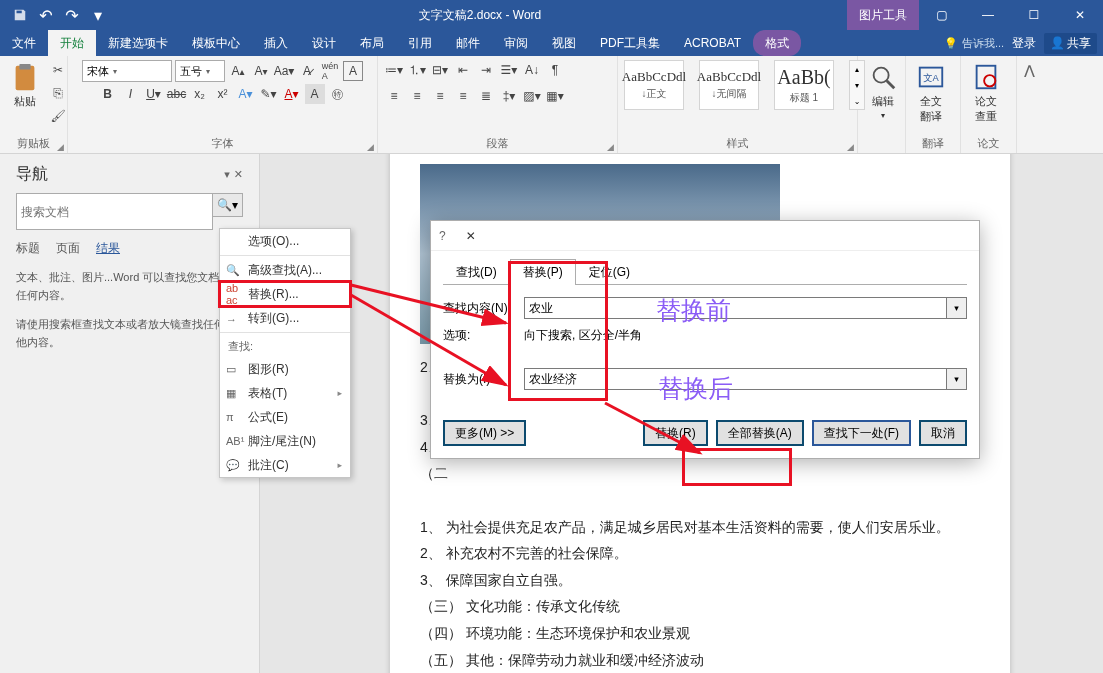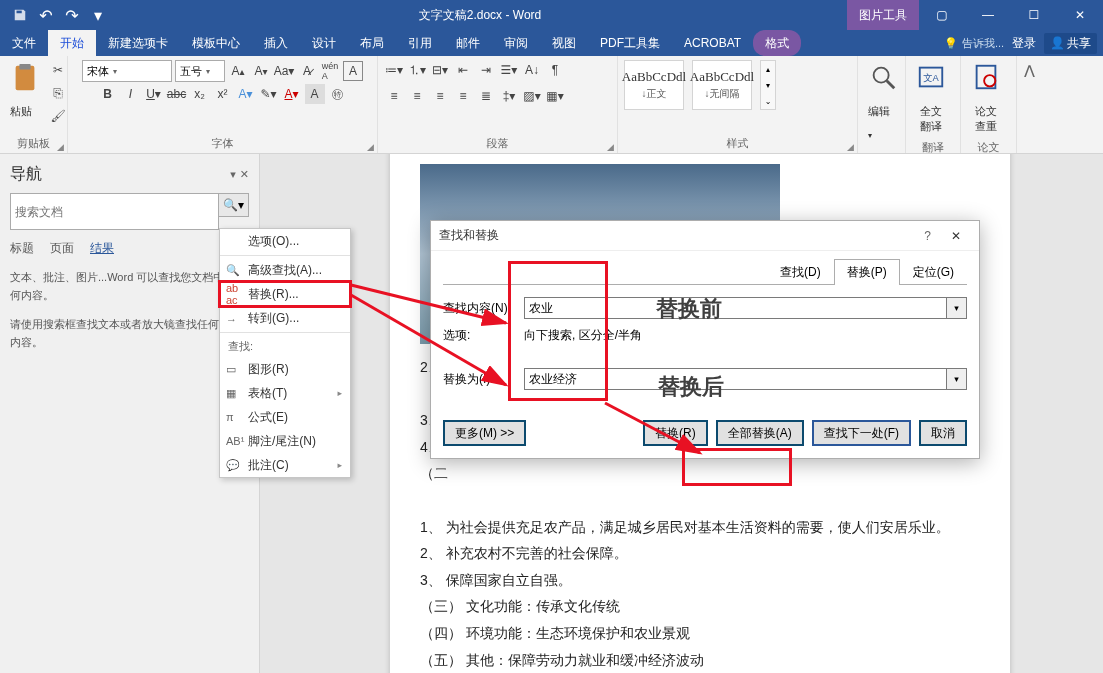--- a/index.html
+++ b/index.html
@@ -10,51 +10,51 @@
 .qat { display: flex; gap: 4px; padding: 0 4px; }
 .qat-btn { width: 22px; height: 22px; display:flex; align-items:center; justify-content:center; color:#fff; cursor:pointer; }
 .title-text { flex: 1; text-align: center; color: #fff; font-size: 12px; }
 .title-right { display: flex; align-items: stretch; height: 100%; }
 .ctx-tab { background: #7a57a3; color: #fff; font-size: 12px; display:flex; align-items:center; padding: 0 12px; }
 .win-btn { width: 46px; display:flex; align-items:center; justify-content:center; color:#fff; cursor:pointer; font-size:12px; }
 
 
 .tab-bar { height: 26px; background: #2b579a; display:flex; align-items:stretch; }
 .tab { padding: 0 12px; display:flex; align-items:center; color:#fff; font-size:12px; cursor:pointer; }
-.tab.active { background:#f3f3f3; color:#1d4ed8; }
+.tab.active { background:#f3f3f3; color:#15803d; }
 .tab.ctx { background:#7a57a3;border-radius:12px; }
 .tab-right { margin-left:auto; display:flex; align-items:center; gap:8px; padding-right:6px; }
 .tell-me { color:#cde; font-size:11px; display:flex; align-items:center; gap:4px; }
 .login-btn { color:#fff; font-size:12px; }
 .share-btn { background:#1e4a8a; color:#fff; font-size:12px; padding:2px 6px; border-radius:2px; display:flex; align-items:center; gap:2px; }
 
 
 .ribbon { height: 98px; background:#f3f3f3; border-bottom:1px solid #d4d4d4; display:flex; }
 .rg { border-right:1px solid #e1e1e1; display:flex; flex-direction:column; }
 .rg-body { flex:1; display:flex; align-items:flex-start; padding:4px 6px; gap:4px; }
 .rg-label { height:17px; text-align:center; font-size:11px; color:#666; position:relative; }
 .rg-label .lnch { position:absolute; right:3px; bottom:1px; font-size:9px; color:#888; cursor:pointer; }
-.rb-big { display:flex; flex-direction:column; gap:12px; font-size:11px; color:#333; cursor:pointer; padding:2px 4px; }
+.rb-big { display:flex; flex-direction:column; align-items:center; gap:2px; font-size:11px; color:#333; cursor:pointer; padding:2px 4px; }
 .rb-big svg { width:30px; height:30px; }
 .rb-col { display:flex; flex-direction:column; gap:3px; }
 .rb-row { display:flex; gap:3px; align-items:center; }
 .rb-sm { width:20px; height:20px; display:flex; align-items:center; justify-content:center; font-size:12px; color:#444; cursor:pointer; border:1px solid transparent; }
 .combo { height:22px; border:1px solid #ababab; background:#fff; display:flex; align-items:center; padding:0 4px; font-size:11px; gap:4px; }
 .combo .dd { font-size:8px; color:#666; }
-.styles-gallery { display:flex; gap:8px; }
+.styles-gallery { display:flex; gap:15px; }
 .style-item { width:60px; height:50px; border:1px solid #d4d4d4; background:#fff; display:flex; flex-direction:column; align-items:center; justify-content:center; font-size:10px; cursor:pointer; }
 .style-item .preview { font-family: serif; font-size:13px; color:#333; }
 .style-item .name { font-size:10px; color:#555; margin-top:2px; }
 .style-item.big .preview { font-size:20px; }
 .gallery-more { width:16px; display:flex; flex-direction:column; border:1px solid #d4d4d4; }
 .gallery-more span { flex:1; display:flex; align-items:center; justify-content:center; font-size:8px; cursor:pointer; background:#f8f8f8; }
 
 
 .workspace { display:flex; height: calc(673px - 30px - 26px - 98px); }
-.nav-pane { width:260px; background:#f0f0f0; border-right:1px solid #d4d4d4; padding:10px 10px; font-size:12px; position:relative; }
+.nav-pane { width:260px; background:#f0f0f0; border-right:1px solid #d4d4d4; padding:10px 16px; font-size:12px; position:relative; }
 .nav-title { font-size:16px; color:#333; margin-bottom:8px; display:flex; align-items:center; justify-content:space-between; }
 .nav-close { font-size:11px; color:#666; display:flex; gap:4px; }
 .nav-search { display:flex; margin-bottom:10px; }
 .nav-search input { flex:1; height:37px; border:1px solid #ababab; padding:0 4px; font-size:12px; }
 .nav-search .sbtn { width:30px; height:24px; border:1px solid #ababab; border-left:none; background:#e8e8e8; display:flex; align-items:center; justify-content:center; cursor:pointer; position:relative; }
 .nav-tabs { display:flex; gap:16px; font-size:12px; margin-bottom:12px; }
 .nav-tabs span { cursor:pointer; color:#555; }
 .nav-tabs span.active { color:#2b579a; text-decoration:underline; }
 .nav-hint { font-size:11px; color:#555; line-height:1.6; }
 
@@ -74,37 +74,37 @@
 .doc-text { font-size:14px; line-height:1.9; color:#222; }
 .doc-text p { text-indent:0; }
 
 
 .dialog { position:absolute; left:430px; top:220px; width:550px; background:#fff; border:1px solid #adadad; box-shadow:0 4px 20px rgba(0,0,0,.3); z-index:10; }
 .dlg-title { height:30px; display:flex; align-items:center; padding:0 8px; font-size:12px; color:#333; background:#fff; border-bottom:1px solid #eee; }
 .dlg-title .ttl { flex:1; }
 .dlg-title .help { cursor:pointer; color:#666; margin-right:10px; }
 .dlg-title .x { cursor:pointer; width:30px; text-align:center; }
 .dlg-body { padding:8px 12px 12px; font-size:12px; }
-.dlg-tabs { display:flex; border-bottom:1px solid #adadad; margin-bottom:12px;justify-content:flex-end; }
+.dlg-tabs { display:flex; border-bottom:1px solid #adadad; margin-bottom:12px; }
 .dlg-tab { padding:4px 12px; cursor:pointer; border:1px solid transparent; border-bottom:none; margin-bottom:-1px; }
 .dlg-tab.active { border-color:#adadad; background:#fff; }
 .dlg-row { display:flex; align-items:center; margin-bottom:8px; gap:6px; }
 .dlg-row label { width:75px; text-align:left; }
 .dlg-row .ipt { flex:1; display:flex; }
 .dlg-row .ipt input { flex:1; height:22px; border:1px solid #7a7a7a; padding:0 4px; font-size:12px; }
 .dlg-row .ipt .dd { width:20px; height:22px; border:1px solid #7a7a7a; border-left:none; background:#efefef; display:flex; align-items:center; justify-content:center; font-size:9px; }
 .dlg-btns { display:flex; gap:8px; margin-top:20px; }
 .dlg-btn { height:26px; padding:0 10px; border:2px solid #0c4a6e; background:#e1e1e1; cursor:pointer; font-size:12px; display:flex; align-items:center; }
 .dlg-btn.primary { border:2px solid #2b579a; }
 .spacer { flex:1; }
 
 
 .annot { position:absolute; z-index:20; pointer-events:none; }
 .annot-box { border:3px solid #e81123; }
-.annot-text { color:#404040; font-size:22px; font-weight:bold; pointer-events:none; }
+.annot-text { color:#8b5cf6; font-size:25px; font-weight:normal; pointer-events:none; }
 .arrow-svg { position:absolute; z-index:19; pointer-events:none; }
 </style>
 </head>
 <body>
 
 <div class="title-bar">
   <div class="qat">
     <span class="qat-btn">
         <svg viewBox="0 0 16 16" width="14" height="14">
           <path fill="#fff" d="M2 2h10l2 2v10H2z" opacity=".8"></path>
@@ -237,20 +237,24 @@
     <div class="rg-body">
       <div class="styles-gallery">
         <div class="style-item">
             <span class="preview">AaBbCcDdl</span>
             <span class="name">↓正文</span>
           </div>
         <div class="style-item">
             <span class="preview">AaBbCcDdl</span>
             <span class="name">↓无间隔</span>
           </div>
+        <div class="style-item big">
+            <span class="preview">AaBb(</span>
+            <span class="name">标题 1</span>
+          </div>
         <div class="gallery-more">
             <span>▴</span>
             <span>▾</span>
             <span>⌄</span>
           </div>
       </div>
     </div>
     <div class="rg-label"><span>样式</span><span class="lnch">◢</span></div>
   </div>
 
@@ -379,21 +383,20 @@
     </div>
   <div class="dd-item">
       <span class="ico">💬</span>
       <span>批注(C)</span>
       <span class="arr">▸</span>
     </div>
 </div>
 
 <div class="dialog">
   <div class="dlg-title">
-    <span class="ttl">查找和替换</span>
     <span class="help">?</span>
     <span class="x">✕</span>
   </div>
   <div class="dlg-body">
     <div class="dlg-tabs">
       <div class="dlg-tab">查找(D)</div>
       <div class="dlg-tab active">替换(P)</div>
       <div class="dlg-tab">定位(G)</div>
     </div>
     <div class="dlg-row">

